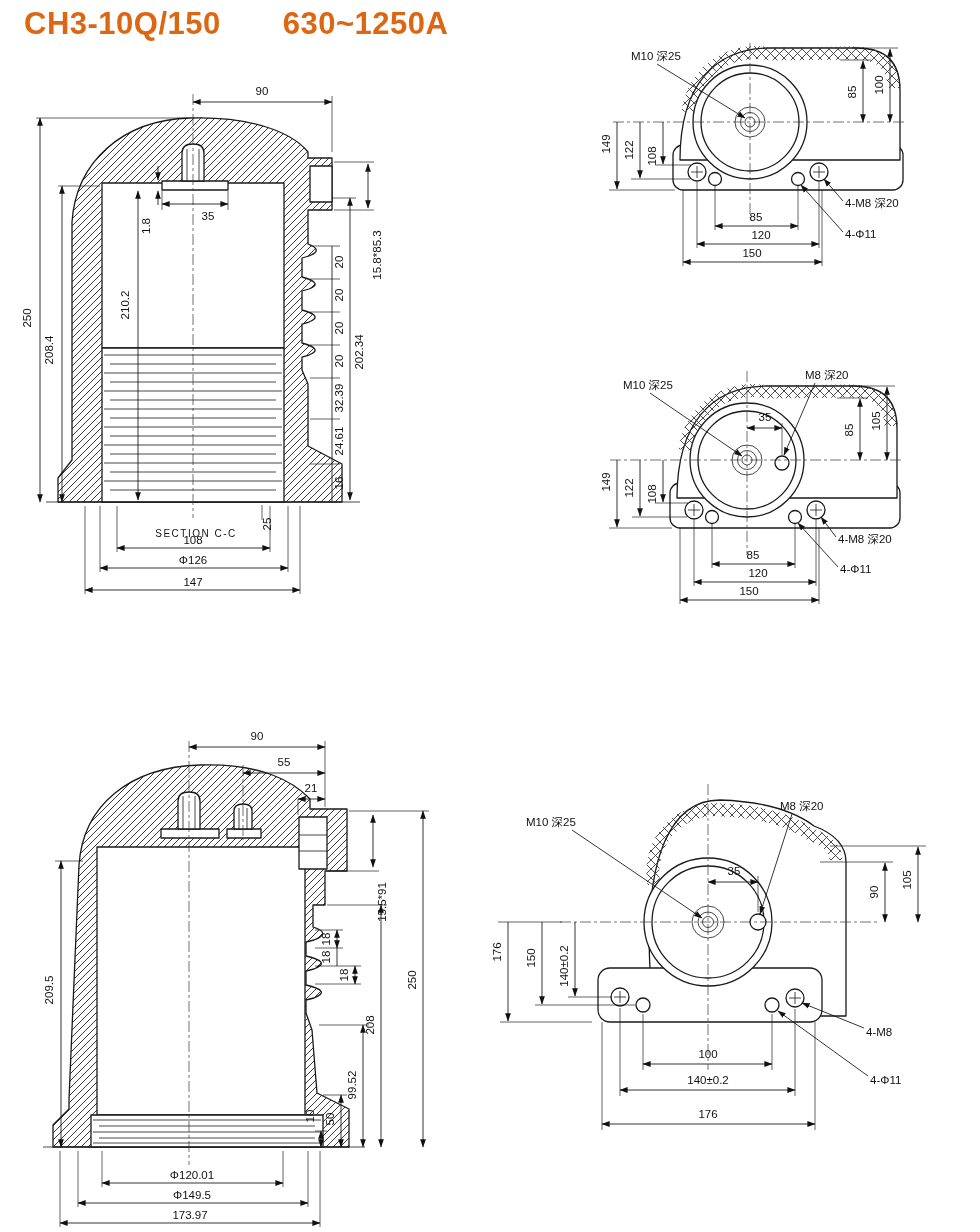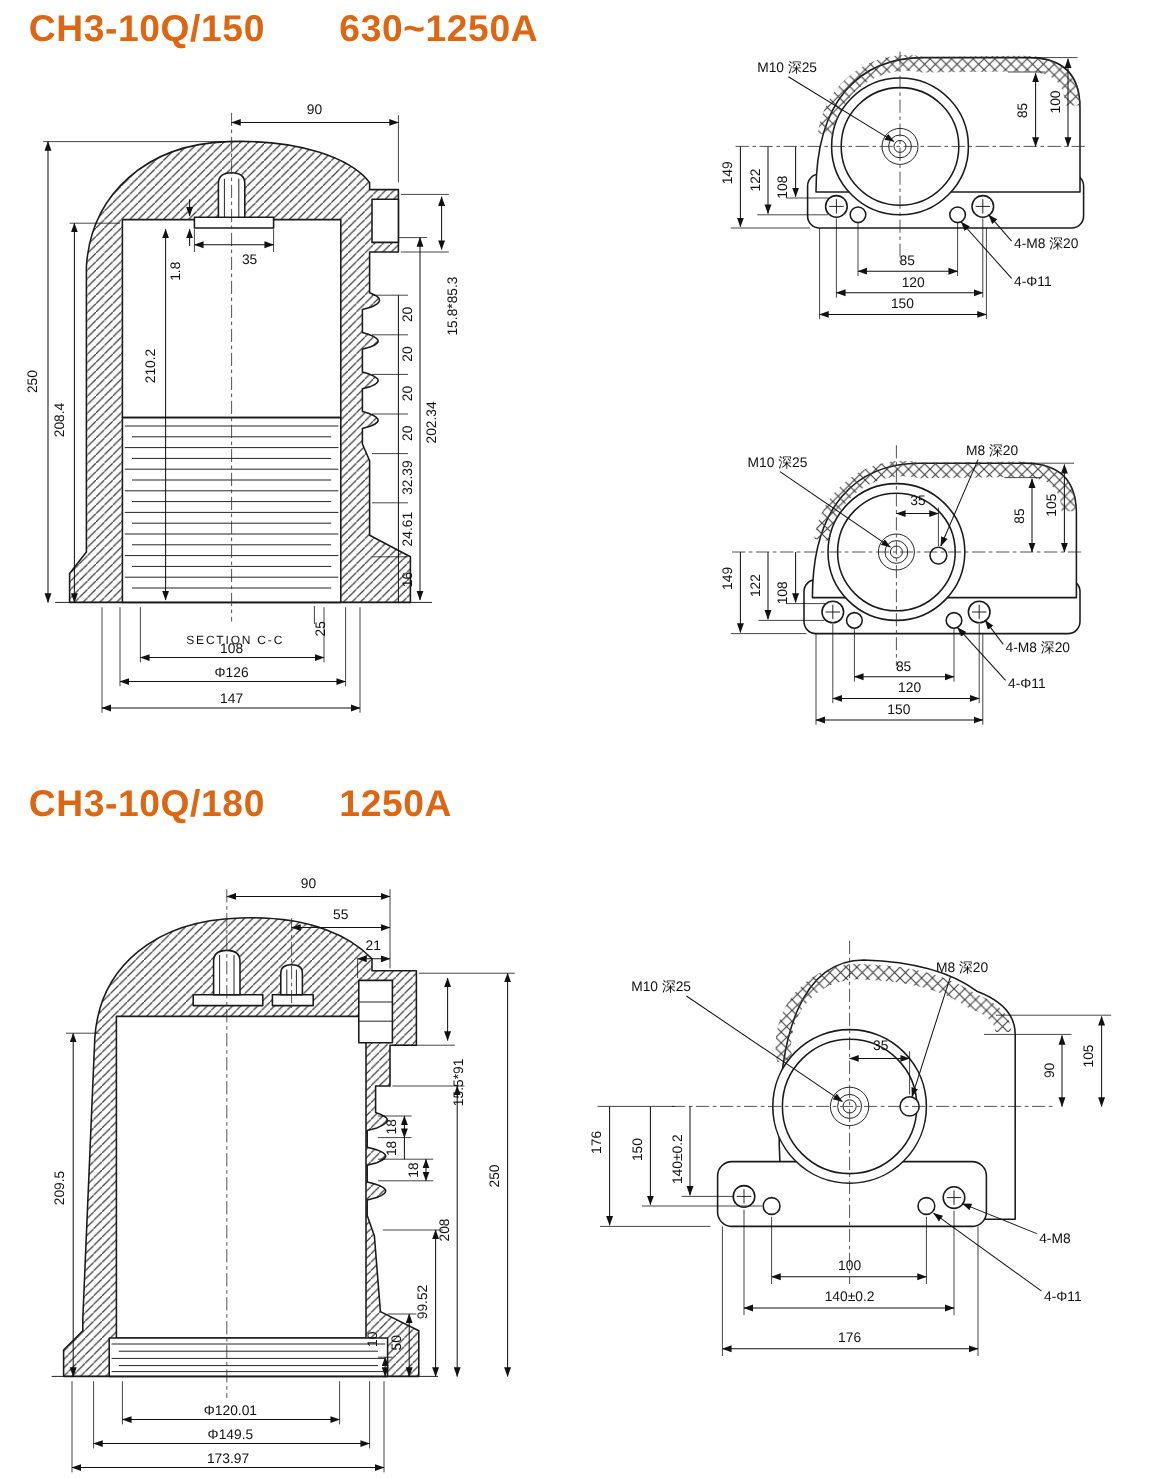--- a/index.html
+++ b/index.html
@@ -307,23 +307,20 @@
     <g>
       <line class="d" x1="241" y1="182" x2="226" y2="162" marker-end="url(#mE)"></line>
       <text class="t" x="243" y="188">4-M8 深20</text>
     </g>
     <g>
       <line class="d" x1="243" y1="212" x2="203" y2="168" marker-end="url(#mE)"></line>
       <text class="t" x="245" y="218">4-Φ11</text>
     </g>
   </svg>
 
-  <div class="title" style="left:24px;top:652px;">
-    <span>CH3-10Q/180</span><span class="rating">1250A</span>
-  </div>
 
   <svg style="left:15px;top:695px;" width="450" height="535" viewBox="0 0 450 535">
     <g>
       <path class="ht" d="M 38,452 L 38,430 L 54,414 L 54,404 L 64,170
         C 68,110 115,72 185,70 C 245,68 278,86 295,104
         L 295,114 L 332,114 L 332,176 L 310,176 L 310,210 L 298,210
         L 298,232 Q 317,238 299,245 L 291,247 L 291,261
         Q 317,267 299,274 L 291,276 L 291,290
         Q 317,296 299,303 L 291,305 L 291,318
         L 297,335 L 302,398 L 334,414 L 334,452 Z"></path>

